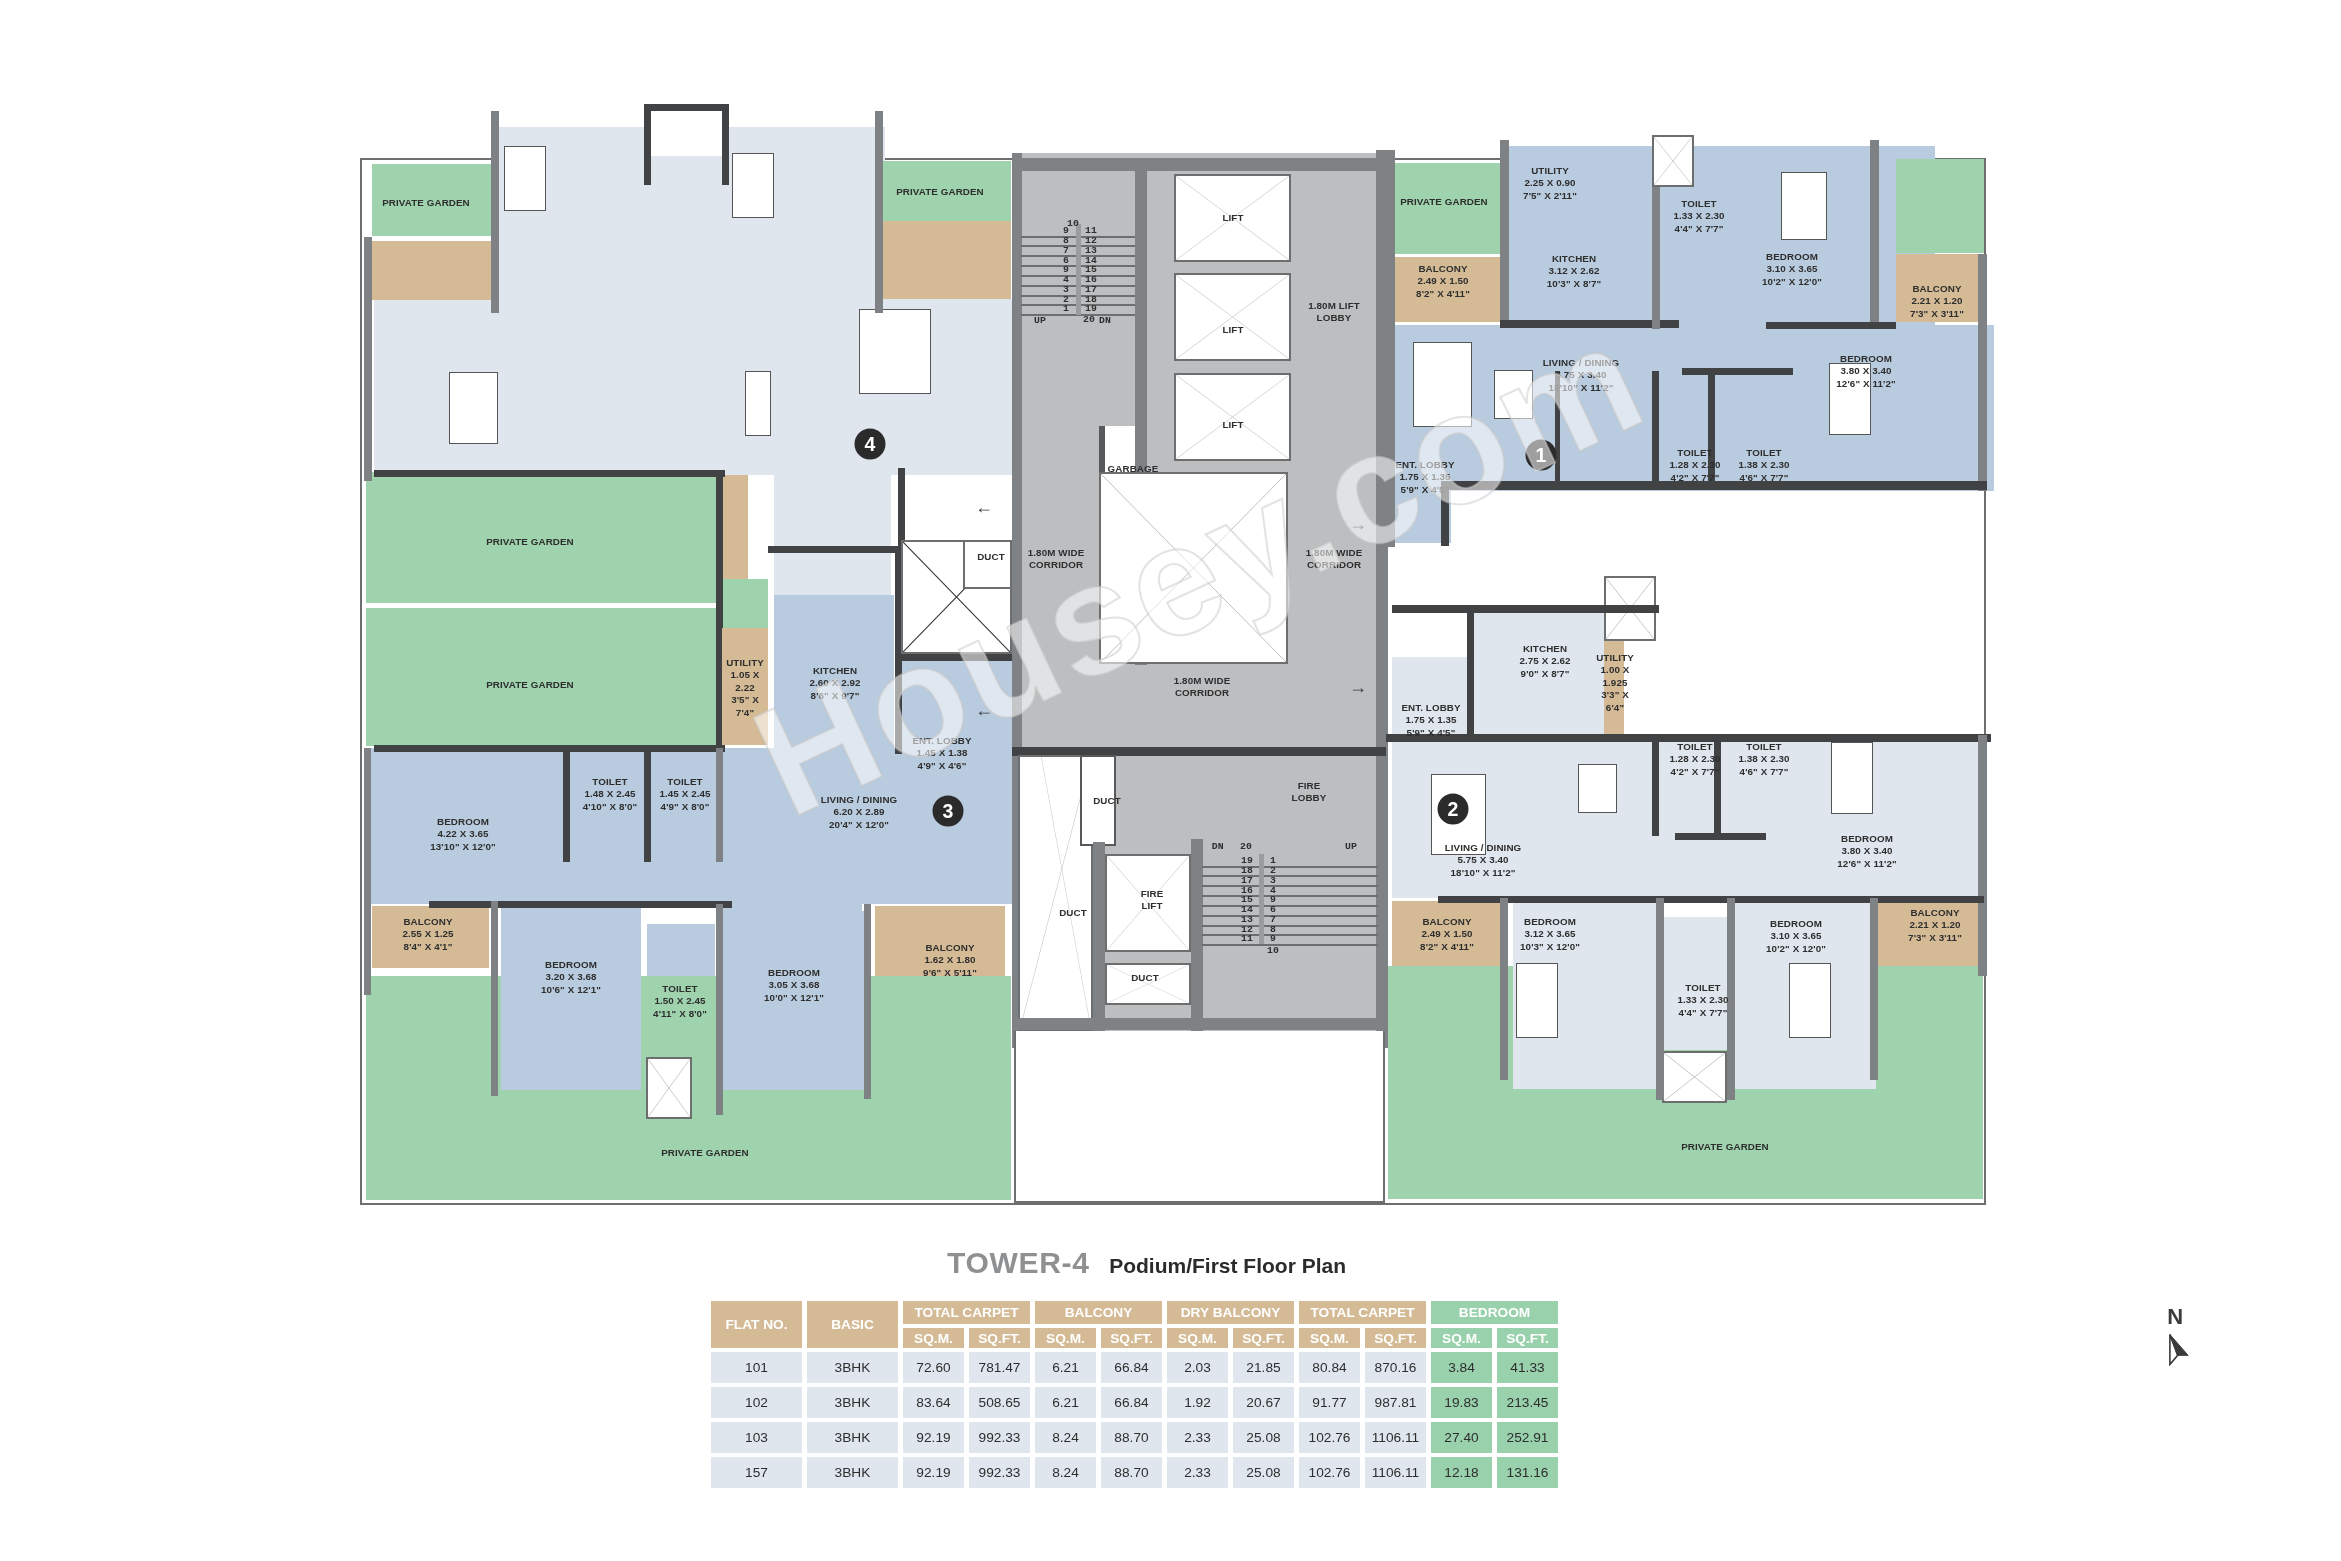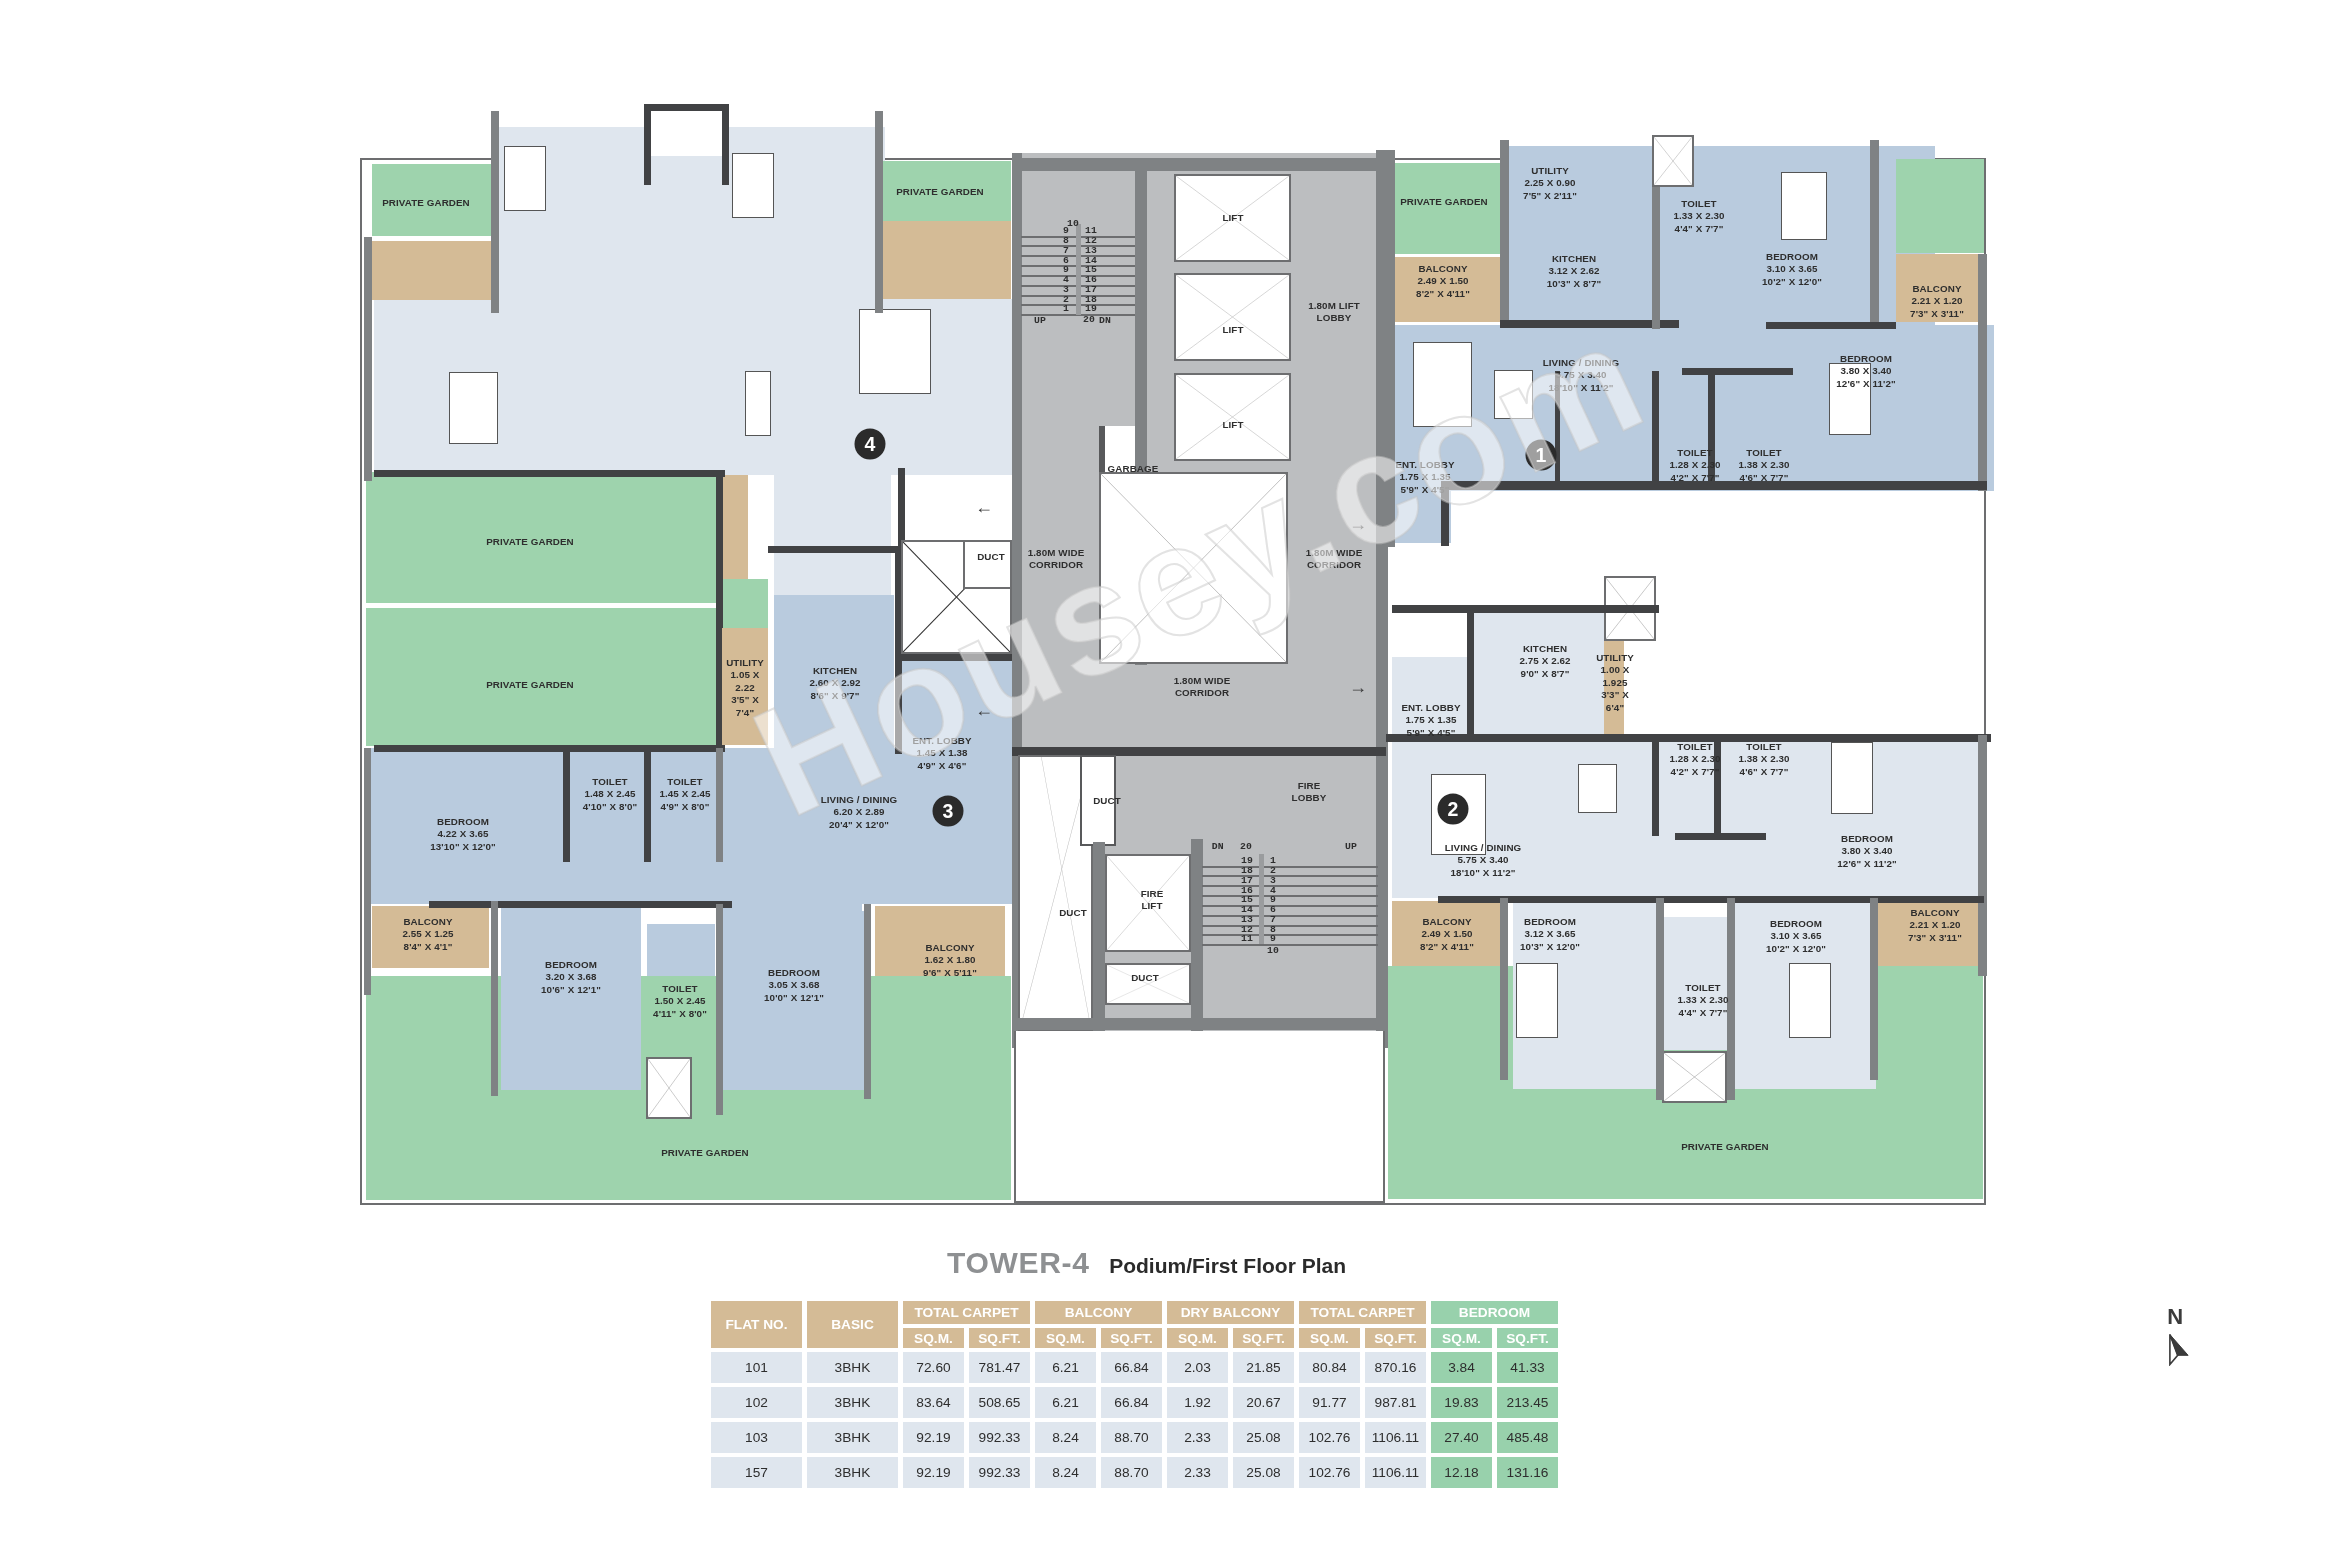--- a/index.html
+++ b/index.html
@@ -631,21 +631,21 @@
       <td>3BHK</td>
       <td>92.19</td>
       <td>992.33</td>
       <td>8.24</td>
       <td>88.70</td>
       <td>2.33</td>
       <td>25.08</td>
       <td>102.76</td>
       <td>1106.11</td>
       <td class="grn">27.40</td>
-      <td class="grn">485.48</td>
+      <td class="grn">252.91</td>
     </tr>
     <tr>
       <td>157</td>
       <td>3BHK</td>
       <td>92.19</td>
       <td>992.33</td>
       <td>8.24</td>
       <td>88.70</td>
       <td>2.33</td>
       <td>25.08</td>

